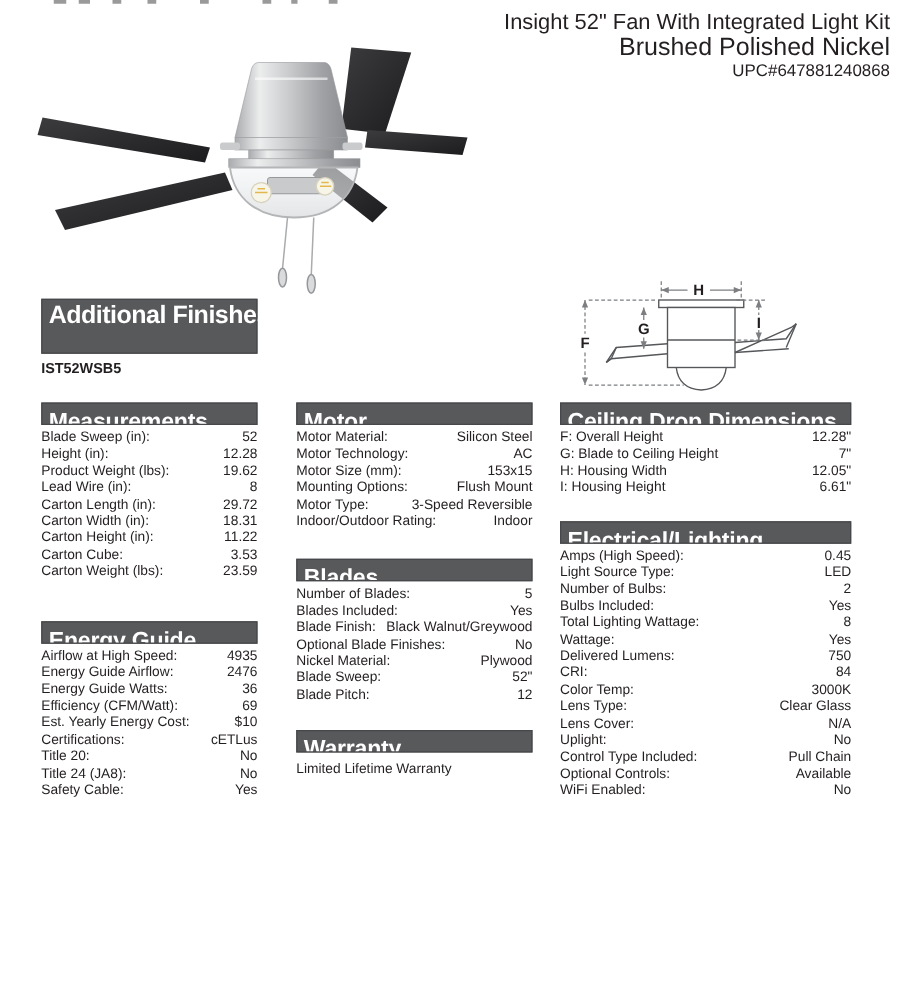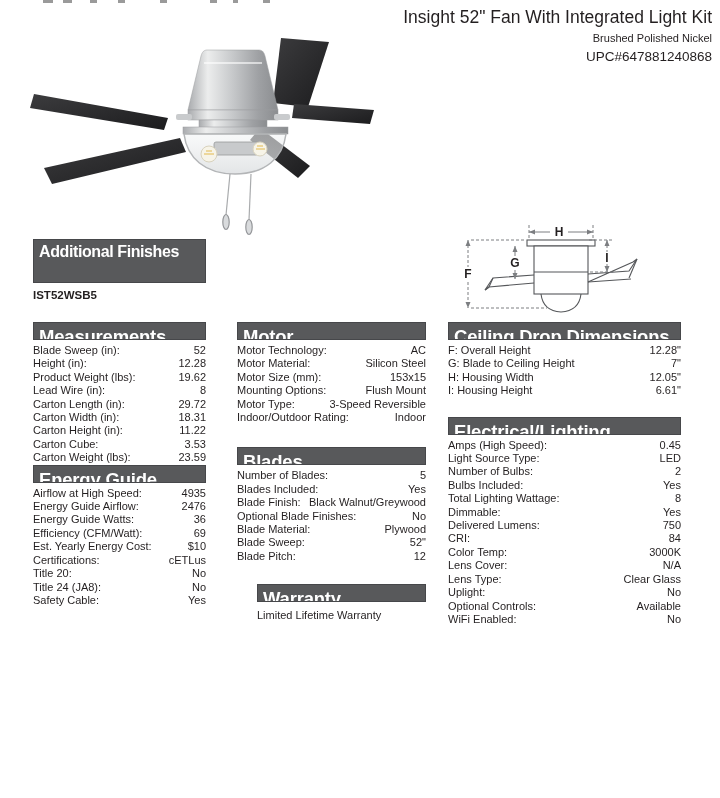--- a/index.html
+++ b/index.html
@@ -9,21 +9,21 @@
     color:var(--body-text, #231f20);
     overflow:hidden;
   }
 
   
   .top-dash { position:absolute; top:0; height:3px; background:#9a9a9a; }
 
   
   #title-block { position:absolute; top:7px; right:8px; text-align:right; }
   #title-block .t1 { font-size:17.5px; line-height:21px; }
-  #title-block .t2 { font-size:11px; line-height:20px; }
+  #title-block .t2 { font-size:20px; line-height:20px; }
   #title-block .t3 { font-size:13.5px; line-height:18px; }
 
   
   .sec-header {
     background:var(--section-header-bg, #58595b);
     color:var(--section-header-text, #ffffff);
     border:1px solid #46474a;
     box-sizing:border-box; height:18px; line-height:28px;
     font-weight:bold; font-size:18.5px; padding-left:5px;
     letter-spacing:-0.2px; white-space:nowrap; overflow:hidden;
@@ -31,32 +31,32 @@
   .rows { padding-top:4px; }
   .row { display:flex; justify-content:space-between; font-size:11px; line-height:13.4px; }
   .row .lbl { white-space:nowrap; }
   .row .val { white-space:nowrap; text-align:left; padding-left:6px; }
 
   .col { position:absolute; top:322px; }
   #col-1 { left:33px;  width:173px; }
   #col-2 { left:237px; width:189px; }
   #col-3 { left:448px; width:233px; }
 
-  .sec-energy     { }
+  .sec-energy     { margin-top:32px; }
   .sec-blades     { margin-top:23px; }
-  .sec-warranty   { margin-top:21px;margin-left:20px; }
+  .sec-warranty   { margin-top:21px; }
   .sec-electrical { margin-top:19px; }
   .warranty-text  { font-size:11px; line-height:13.4px; margin-top:7px; }
 
   
   #finishes { position:absolute; left:33px; top:239px; width:173px; }
   #finishes .fin-header {
     background:var(--section-header-bg,#58595b); color:#fff; border:1px solid #46474a;
     box-sizing:border-box; height:44px; line-height:24px;
-    font-weight:bold; font-size:16px; letter-spacing:-0.4px; padding-left:5px; white-space:nowrap;
+    font-weight:bold; font-size:20px; letter-spacing:-0.4px; padding-left:5px; white-space:nowrap;
   }
   #finishes .fin-items { margin-top:5px; }
   #finishes .fin-item  { font-size:11.5px; font-weight:bold; line-height:14px; }
 
   #fan-image { position:absolute; left:8px; top:18px; }
   #drop-diagram { position:absolute; left:455px; top:212px; }
 </style>
 </head>
 <body>
 
@@ -301,30 +301,30 @@
         </div>
     </div>
   </div>
 
   <div class="col" id="col-2">
     <div class="sec">
       <div class="sec-header">Motor</div>
       <div class="rows">
 
           <div class="row">
+            <span class="lbl">Motor Material:</span>
+            <span class="val">Silicon Steel</span>
+          </div>
+
+          <div class="row">
             <span class="lbl">Motor Technology:</span>
             <span class="val">AC</span>
           </div>
 
           <div class="row">
-            <span class="lbl">Motor Material:</span>
-            <span class="val">Silicon Steel</span>
-          </div>
-
-          <div class="row">
             <span class="lbl">Motor Size (mm):</span>
             <span class="val">153x15</span>
           </div>
 
           <div class="row">
             <span class="lbl">Mounting Options:</span>
             <span class="val">Flush Mount</span>
           </div>
 
           <div class="row">
@@ -356,21 +356,21 @@
             <span class="lbl">Blade Finish:</span>
             <span class="val">Black Walnut/Greywood</span>
           </div>
 
           <div class="row">
             <span class="lbl">Optional Blade Finishes:</span>
             <span class="val">No</span>
           </div>
 
           <div class="row">
-            <span class="lbl">Blade Material:</span>
+            <span class="lbl">Nickel Material:</span>
             <span class="val">Plywood</span>
           </div>
 
           <div class="row">
             <span class="lbl">Blade Sweep:</span>
             <span class="val">52"</span>
           </div>
 
           <div class="row">
             <span class="lbl">Blade Pitch:</span>
@@ -433,54 +433,58 @@
             <span class="lbl">Bulbs Included:</span>
             <span class="val">Yes</span>
           </div>
 
           <div class="row">
             <span class="lbl">Total Lighting Wattage:</span>
             <span class="val">8</span>
           </div>
 
           <div class="row">
-            <span class="lbl">Dimmable:</span>
+            <span class="lbl">Wattage:</span>
             <span class="val">Yes</span>
           </div>
 
           <div class="row">
             <span class="lbl">Delivered Lumens:</span>
             <span class="val">750</span>
           </div>
 
           <div class="row">
             <span class="lbl">CRI:</span>
             <span class="val">84</span>
           </div>
 
           <div class="row">
             <span class="lbl">Color Temp:</span>
             <span class="val">3000K</span>
           </div>
 
           <div class="row">
+            <span class="lbl">Lens Type:</span>
+            <span class="val">Clear Glass</span>
+          </div>
+
+          <div class="row">
             <span class="lbl">Lens Cover:</span>
             <span class="val">N/A</span>
           </div>
 
           <div class="row">
-            <span class="lbl">Lens Type:</span>
-            <span class="val">Clear Glass</span>
-          </div>
-
-          <div class="row">
             <span class="lbl">Uplight:</span>
             <span class="val">No</span>
           </div>
 
+          <div class="row">
+            <span class="lbl">Control Type Included:</span>
+            <span class="val">Pull Chain</span>
+          </div>
 
           <div class="row">
             <span class="lbl">Optional Controls:</span>
             <span class="val">Available</span>
           </div>
 
           <div class="row">
             <span class="lbl">WiFi Enabled:</span>
             <span class="val">No</span>
           </div>

